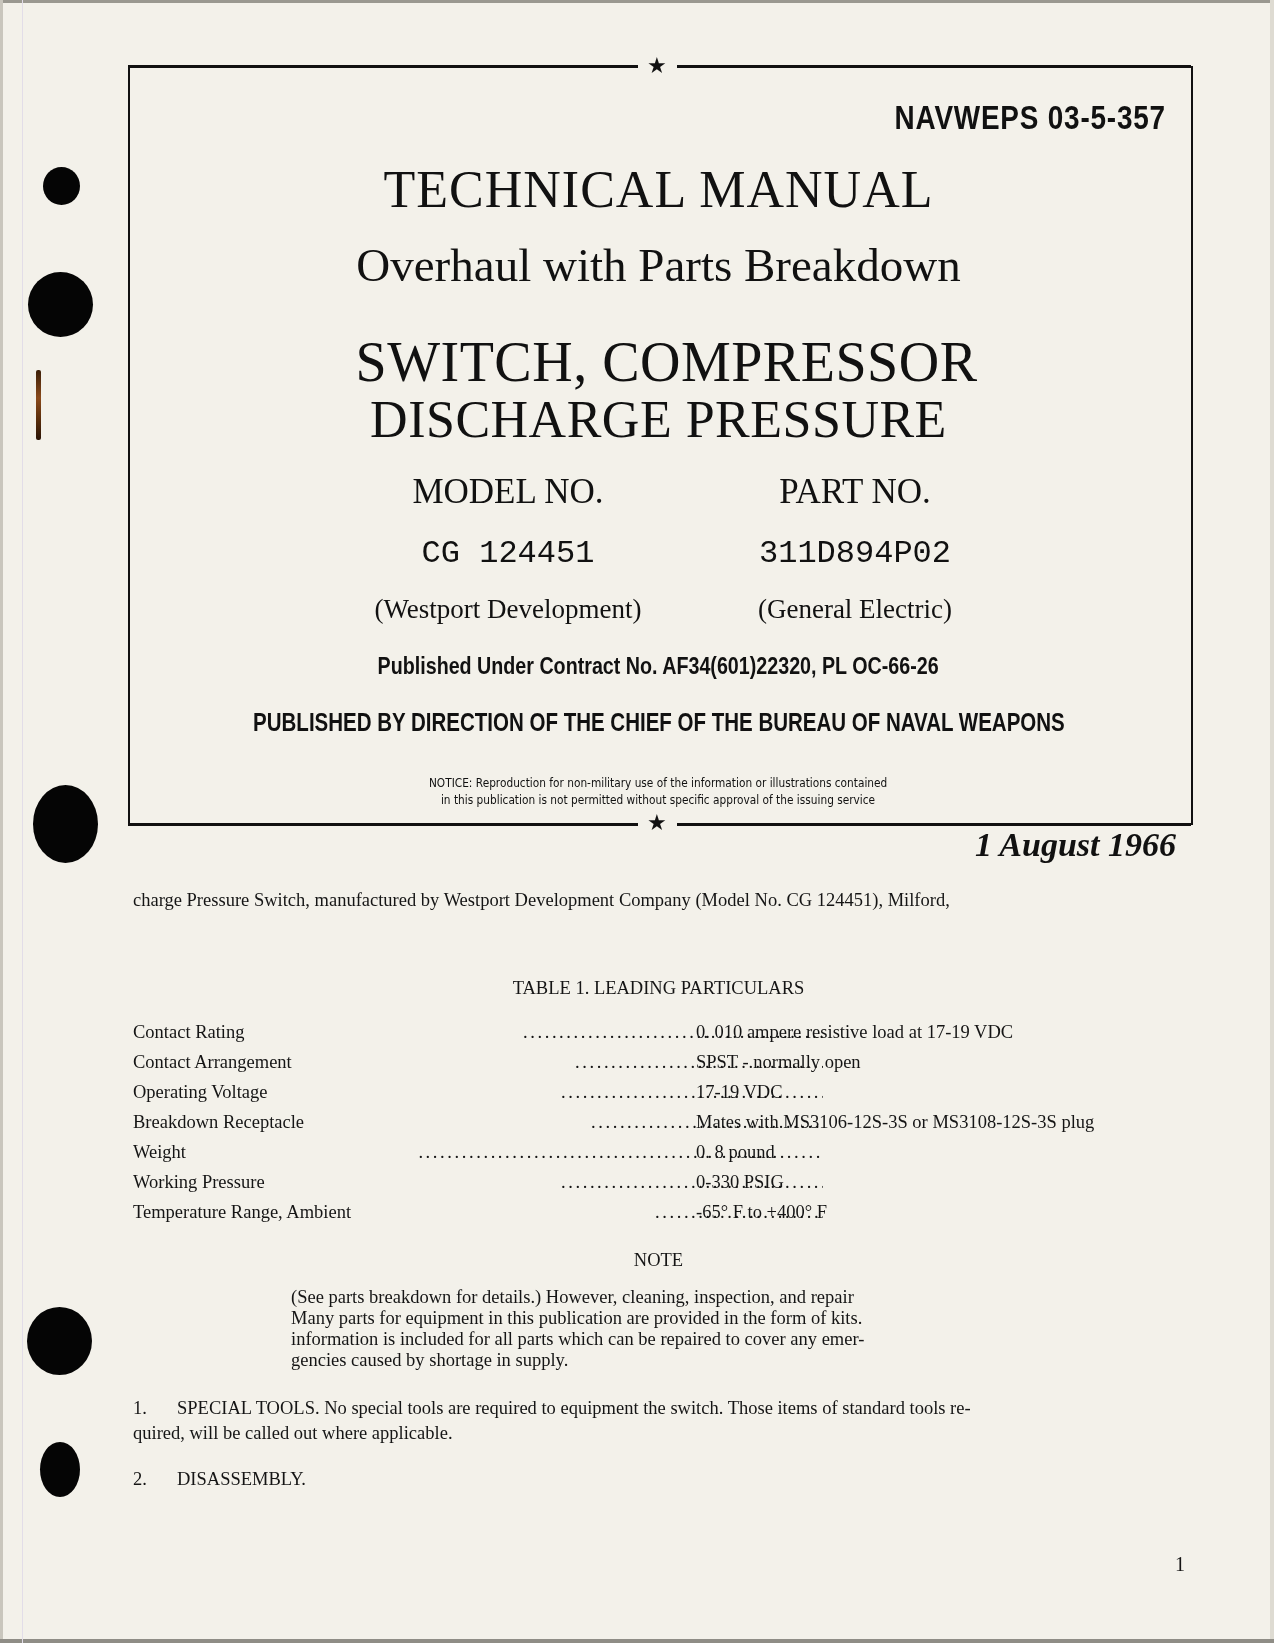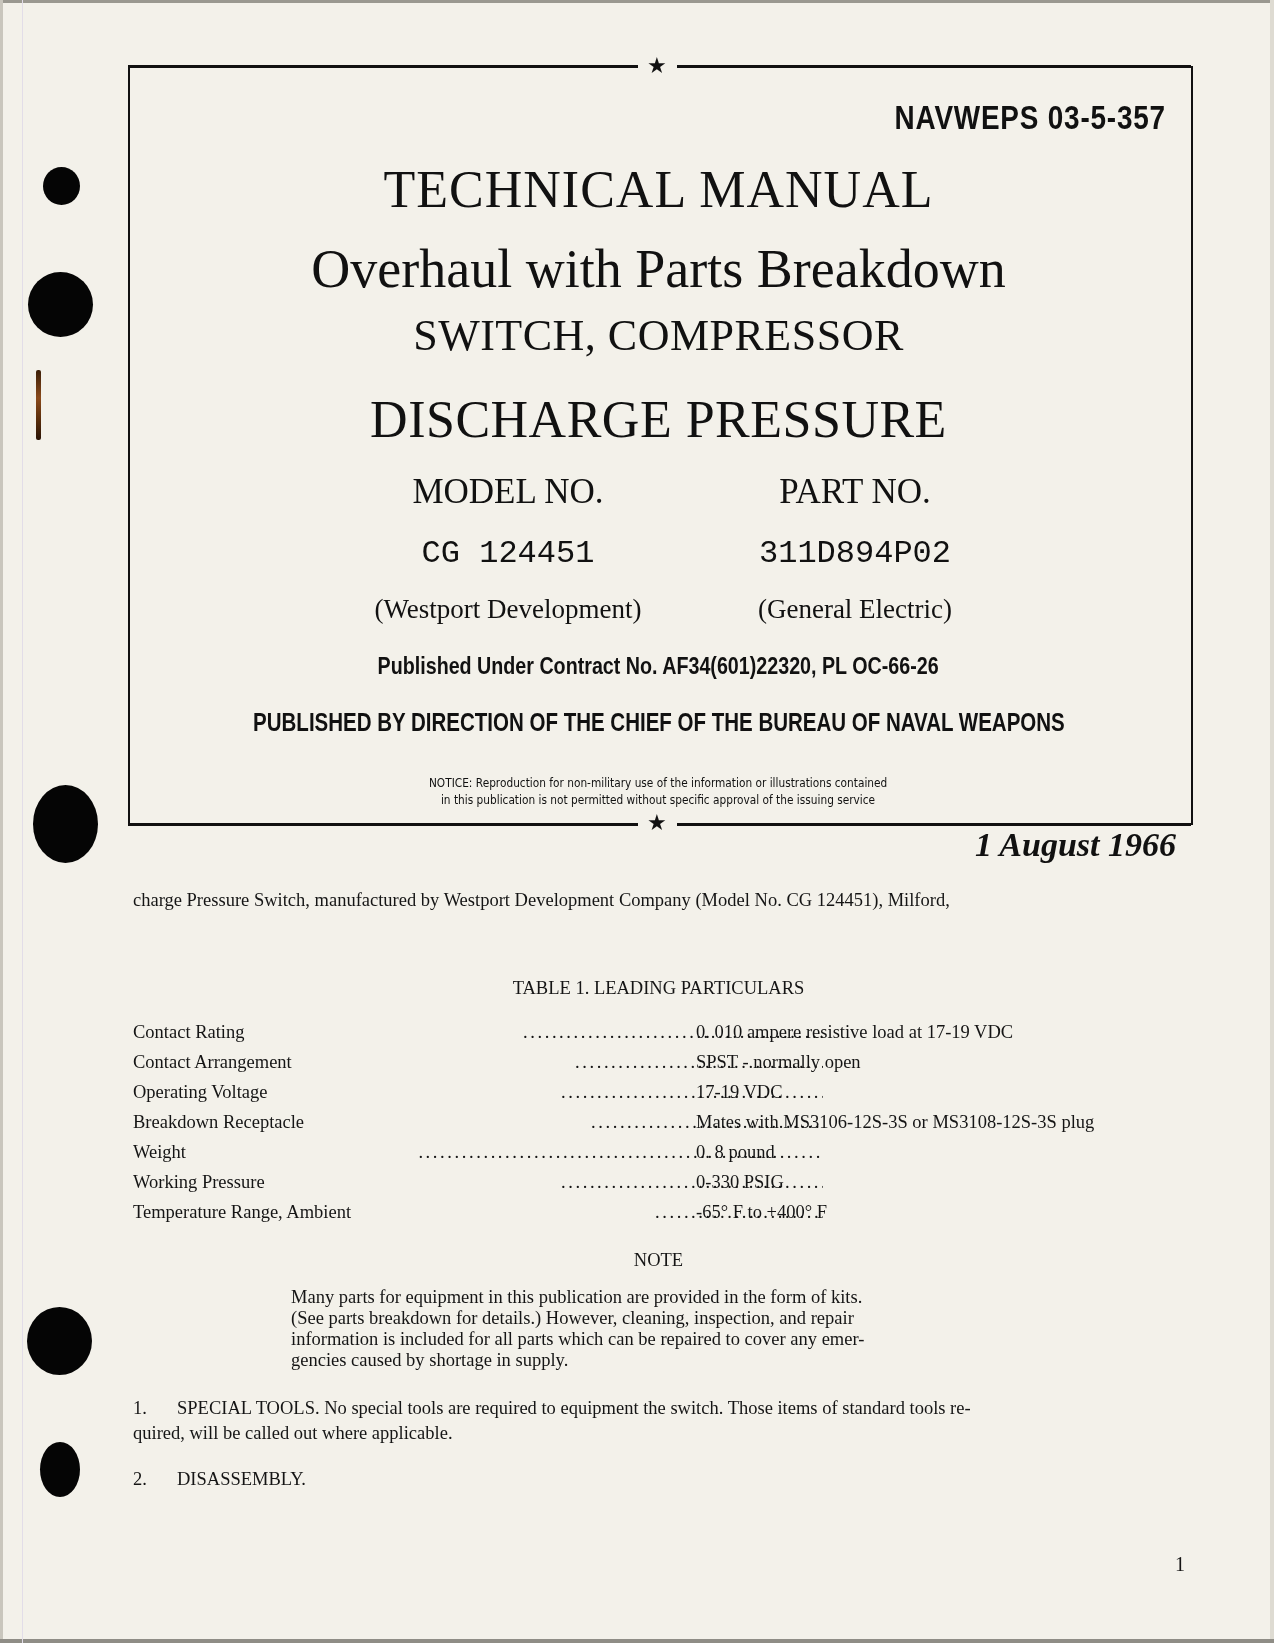--- a/index.html
+++ b/index.html
@@ -29,22 +29,22 @@
   .rule { position:absolute; height:3px; background:#111; }
   .star { position:absolute; font-family:"DejaVu Sans", sans-serif; font-size:22px; line-height:22px; color:#111; }
 
   .navweps {
     position:absolute; right:108px; top:98px;
     font-family:"Liberation Sans", sans-serif; font-weight:bold;
     font-size:34px; letter-spacing:1px; transform:scaleX(0.82); transform-origin:right center;
   }
   .center-line { position:absolute; left:128px; width:1061px; text-align:center; white-space:nowrap; }
   .t-manual { top:160px; font-size:52px; letter-spacing:1px; }
-  .t-overhaul { top:238px; font-size:54px; }
-  .t-switch { top:310px; font-size:44px; letter-spacing:0.5px; }
+  .t-overhaul { top:238px; font-size:47px; }
+  .t-switch { top:330px; font-size:56px; letter-spacing:0.5px;margin-left:8px; }
   .t-discharge { top:390px; font-size:52px; letter-spacing:0.5px; }
 
   .col { position:absolute; text-align:center; white-space:nowrap; }
   .col-model { left:358px; width:300px; }
   .col-part { left:705px; width:300px; }
   .lbl-head { font-size:35px; }
   .lbl-num { font-size:32px;font-family:Liberation Mono, monospace; }
   .lbl-mfr { font-size:27px; }
 
   .sans-cond {
@@ -176,22 +176,22 @@
   <span class="val">0-330 PSIG</span>
 </div>
 <div class="row body-text" style="top:1202px;">
   <span class="lab">Temperature Range, Ambient</span>
   <span class="dots" style="width:168px;">........................................................</span>
   <span class="val">-65° F to +400° F</span>
 </div>
 
 <div class="note-head body-text">NOTE</div>
 <div class="note-body body-text">
+  <span>(See parts breakdown for details.) However,  cleaning,  inspection,  and repair</span>
   <span>Many parts for equipment in this publication are provided in the form of kits.</span>
-  <span>(See parts breakdown for details.) However,  cleaning,  inspection,  and repair</span>
   <span>information is included for all parts which can be repaired to cover any emer-</span>
   <span>gencies caused by shortage in supply.</span>
 </div>
 
 <div class="item item1 body-text">
   <span class="num">1.</span><span>SPECIAL TOOLS.  No special tools are required to equipment the switch.  Those items of standard tools re-</span>
 </div>
 <div class="item item1b body-text">
   <span>quired,  will be called out where applicable.</span>
 </div>

